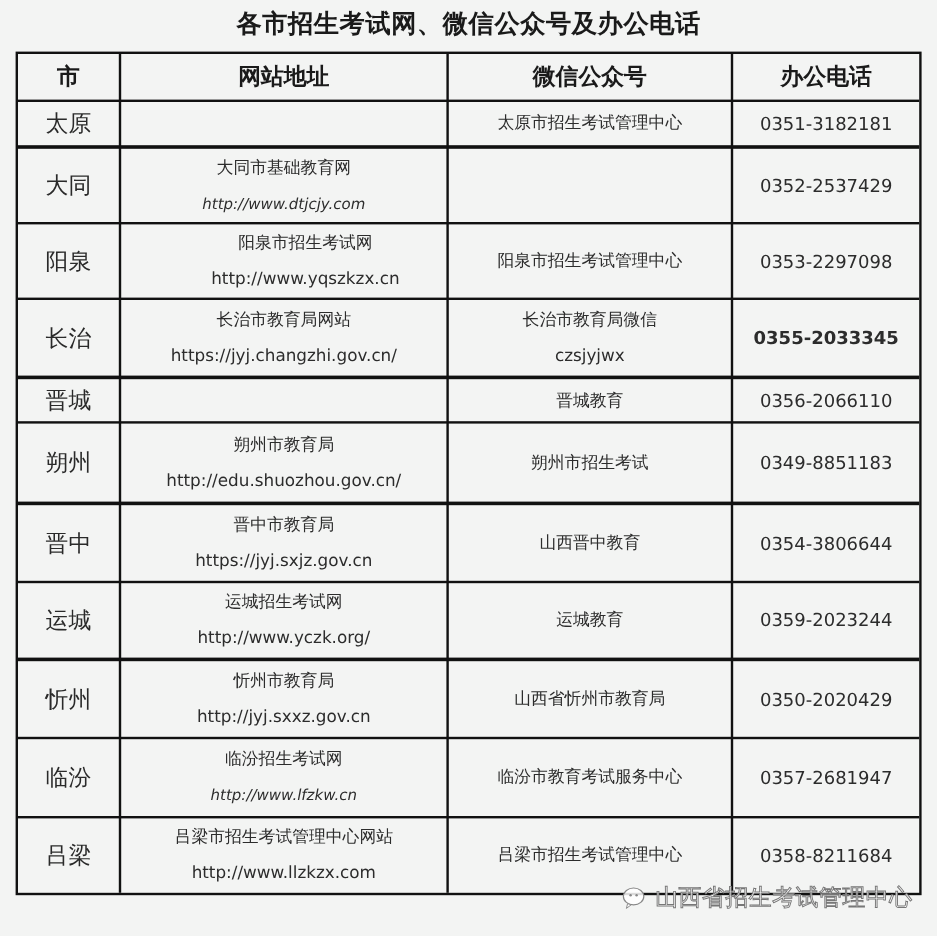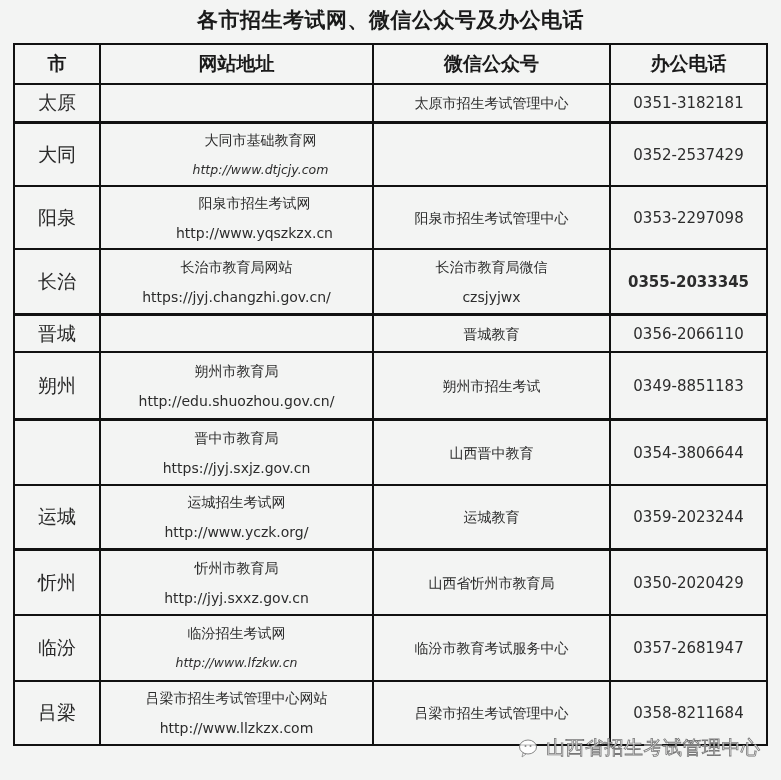--- a/index.html
+++ b/index.html
@@ -148,21 +148,21 @@
   <div class="cell hdr" style="left:86px;top:0;width:271px;height:38px;">网站地址</div>
   <div class="cell hdr" style="left:359px;top:0;width:235px;height:38px;">微信公众号</div>
   <div class="cell hdr" style="left:596px;top:0;width:155px;height:38px;">办公电话</div>
 
   <div class="cell city" style="left:0;top:40px;width:84px;height:36px;">太原</div>
   <div class="cell" style="left:86px;top:40px;width:271px;height:36px;"></div>
   <div class="cell txt" style="left:359px;top:40px;width:235px;height:36px;">太原市招生考试管理中心</div>
   <div class="cell phone" style="left:596px;top:40px;width:155px;height:36px;">0351-3182181</div>
 
   <div class="cell city" style="left:0;top:79px;width:84px;height:61px;">大同</div>
-  <div class="cell" style="left:86px;top:79px;width:271px;height:61px;margin-left:24px;">
+  <div class="cell" style="left:86px;top:79px;width:271px;height:61px;">
     <div class="txt">大同市基础教育网</div>
     <div class="url small">http://www.dtjcjy.com</div>
   </div>
   <div class="cell txt" style="left:359px;top:79px;width:235px;height:61px;"></div>
   <div class="cell phone" style="left:596px;top:79px;width:155px;height:61px;border-radius:27px;">0352-2537429</div>
 
   <div class="cell city" style="left:0;top:142px;width:84px;height:61px;">阳泉</div>
   <div class="cell" style="left:86px;top:142px;width:307px;height:61px;">
     <div class="txt">阳泉市招生考试网</div>
     <div class="url">http://www.yqszkzx.cn</div>
@@ -187,20 +187,21 @@
   <div class="cell phone" style="left:596px;top:271px;width:155px;height:35px;">0356-2066110</div>
 
   <div class="cell city" style="left:0;top:308px;width:84px;height:65px;">朔州</div>
   <div class="cell" style="left:86px;top:308px;width:271px;height:65px;">
     <div class="txt">朔州市教育局</div>
     <div class="url">http://edu.shuozhou.gov.cn/</div>
   </div>
   <div class="cell txt" style="left:359px;top:308px;width:235px;height:65px;">朔州市招生考试</div>
   <div class="cell phone" style="left:596px;top:308px;width:155px;height:65px;">0349-8851183</div>
 
+  <div class="cell city" style="left:0;top:376px;width:84px;height:63px;">晋中</div>
   <div class="cell" style="left:86px;top:376px;width:271px;height:63px;">
     <div class="txt">晋中市教育局</div>
     <div class="url">https://jyj.sxjz.gov.cn</div>
   </div>
   <div class="cell txt" style="left:359px;top:376px;width:235px;height:63px;">山西晋中教育</div>
   <div class="cell phone" style="left:596px;top:376px;width:155px;height:63px;">0354-3806644</div>
 
   <div class="cell city" style="left:0;top:441px;width:84px;height:62px;">运城</div>
   <div class="cell" style="left:86px;top:441px;width:271px;height:62px;">
     <div class="txt">运城招生考试网</div>

